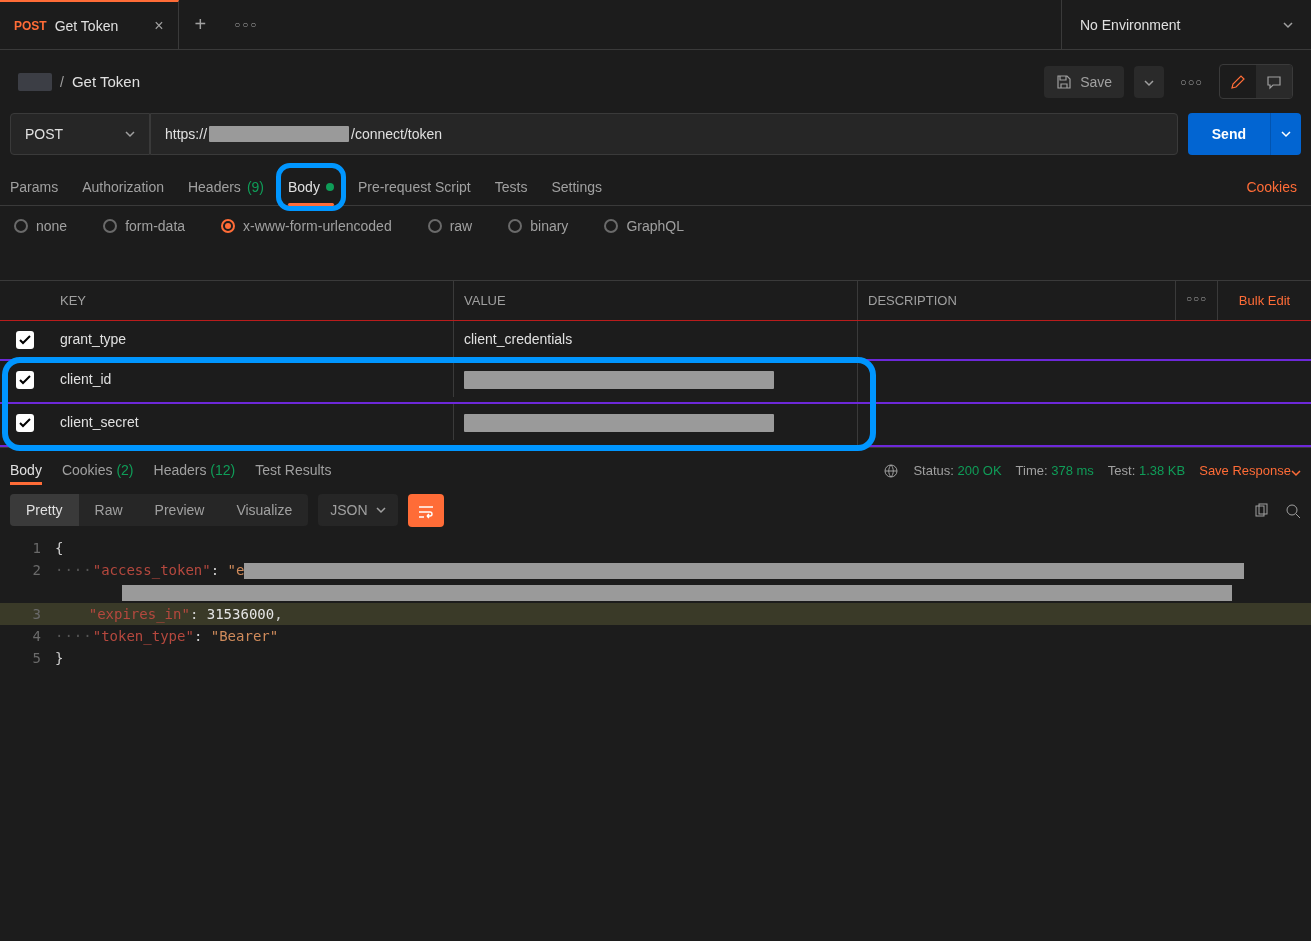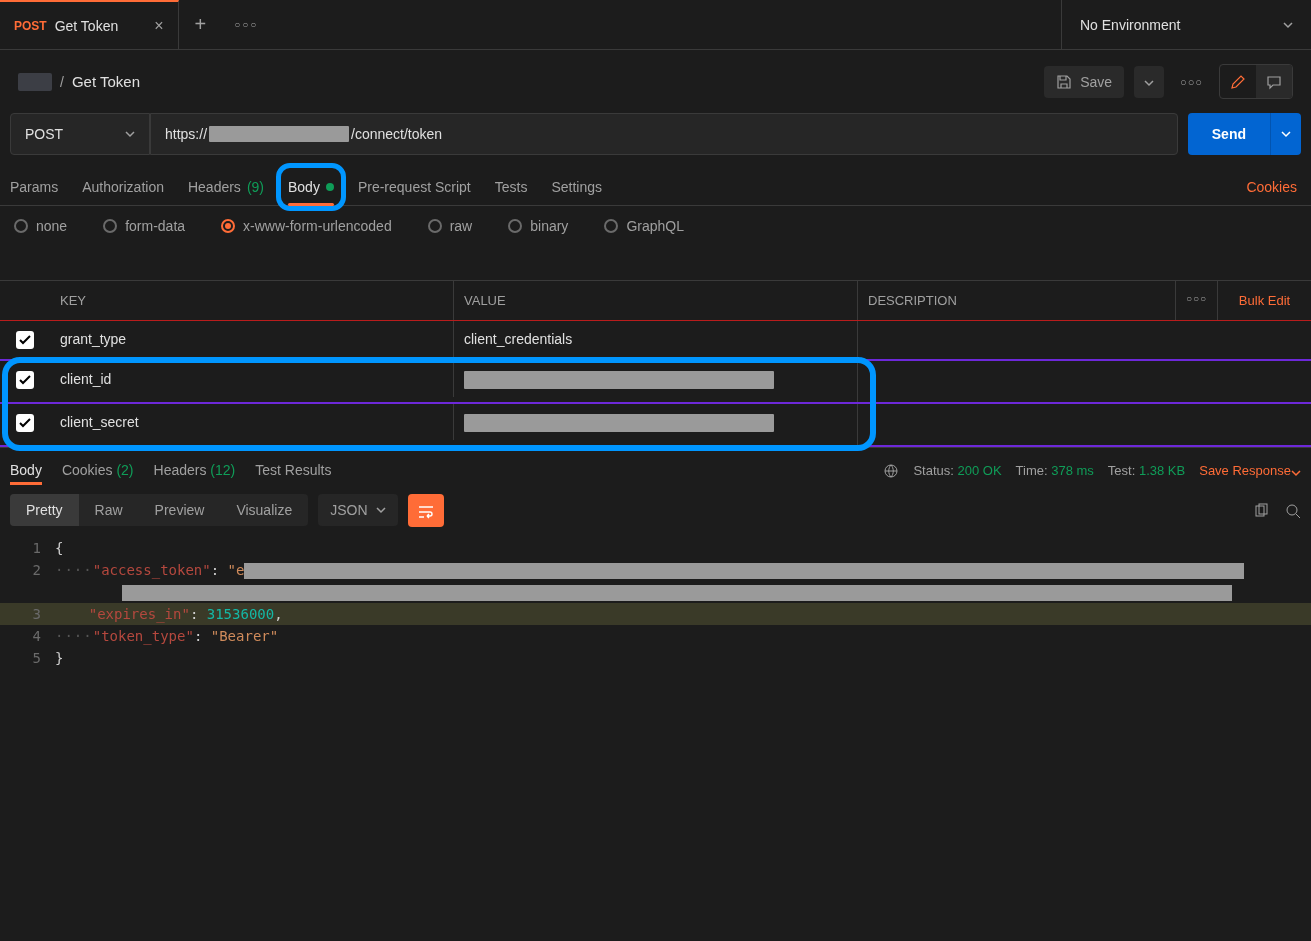--- a/index.html
+++ b/index.html
@@ -223,21 +223,21 @@
 .code-area {
   font-family: ui-monospace, Menlo, Consolas, monospace;
   font-size: 14px; line-height: 22px;
 }
 .code-line { display:flex; }
 .gutter { width: 55px; text-align: right; padding-right: 14px; color:#6a6a6a; user-select:none; }
 .code { flex:1; white-space: pre; }
 .tok-punct { color: #d0d0d0; }
 .tok-key { color: #b5483e; }
 .tok-str { color: #d08b5b; }
-.tok-num { color: #14b8a6; }
+.tok-num { color: #e5e5e5; }
 .dots { color:#555; letter-spacing: 1px;}
 .line-highlight { background: #3a3a28; }
 .code-redact-long {
   display:inline-block; background:#9a9a9a; height:16px; vertical-align:middle;
 }
 
 svg { display:inline-block; vertical-align:middle; }
 </style>
 </head>
 <body>

